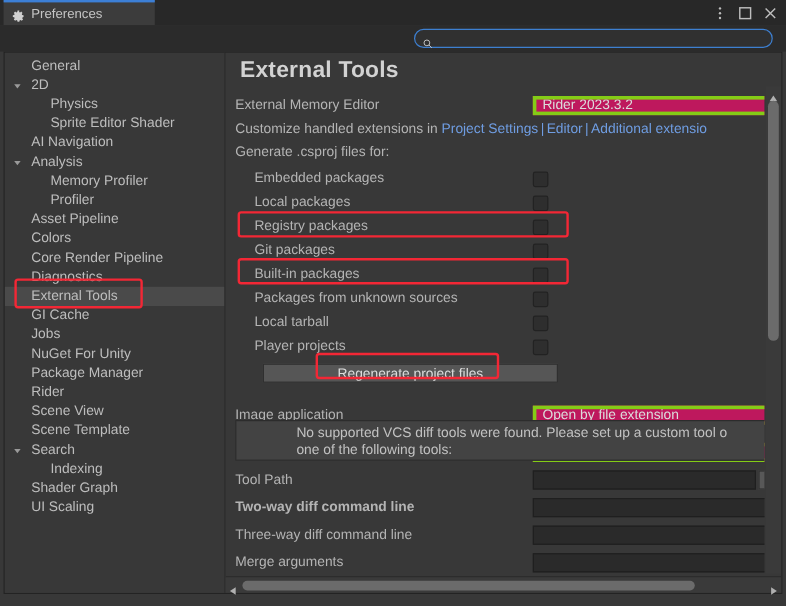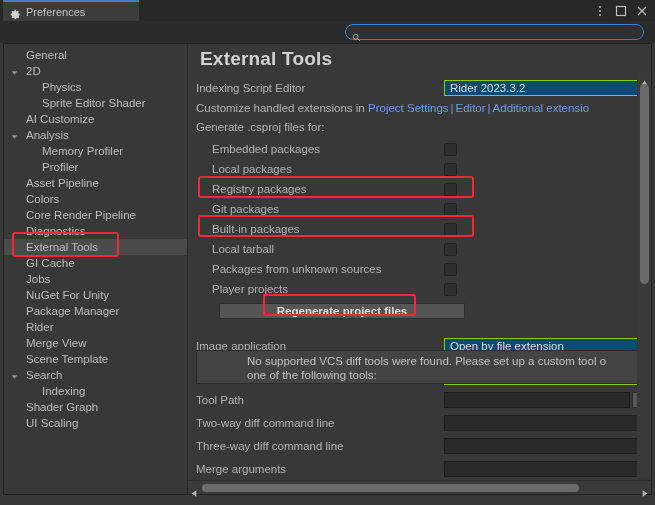--- a/index.html
+++ b/index.html
@@ -23,21 +23,21 @@
   
   .titlebar {
     position: absolute;
     left: 0; top: 0;
     width: 655px; height: 21px;
     background: #282828;
   }
   .tab {
     position: absolute;
     left: 3px; top: 0;
-    width: 136px; height: 21px;
+    width: 126px; height: 21px;
     background: #3c3c3c;
     border-top: 2px solid #3c7fd6;
     box-sizing: border-box;
     display: flex;
     align-items: center;
     padding-left: 7px;
   }
   .tab-label {
     font-size: 11px;
     color: #c4c4c4;
@@ -171,22 +171,22 @@
     font-size: 11.5px;
     color: #b4b4b4;
     white-space: nowrap;
   }
   .indent1 { padding-left: 24px; }
   .pad-left { padding-left: 8px; }
 
   .dropdown {
     position: absolute;
     height: 16px;
-    background: #0c4a6e;
-    border: 1px solid #84cc16;
+    background: #be185d;
+    border: 3px solid #84cc16;
     box-sizing: border-box;
     display: flex;
     align-items: center;
     padding-left: 5px;
     font-size: 11.5px;
     color: #dcdcdc;
     white-space: nowrap;
     overflow: hidden;
   }
   .textinput {
@@ -221,26 +221,25 @@
   .link { color: #6f9de2; cursor: pointer; }
   .sep { color: #6f9de2; padding: 0 2px; }
 
   .btn {
     position: absolute;
     height: 16px;
     background: #565656;
     border: 1px solid #2f2f2f;
     box-sizing: border-box;
     display: flex;
-    align-items: center;
+    align-items: flex-end;
     justify-content: center;
     font-size: 11.5px;
     color: #dcdcdc;
     white-space: nowrap;
-    font-weight: bold;
   }
   .helpbox {
     position: absolute;
     background: #434343;
     border: 1px solid #2c2c2c;
     box-sizing: border-box;
     overflow: hidden;
     padding: 3px 6px 0 50px;
     font-size: 11.5px;
     color: #c2c2c2;
@@ -359,21 +358,21 @@
         <span class="side-label">2D</span>
       </div>
 
       <div class="side-item lvl1">
         <span class="side-label">Physics</span>
       </div>
       <div class="side-item lvl1">
         <span class="side-label">Sprite Editor Shader</span>
       </div>
       <div class="side-item lvl0">
-        <span class="side-label">AI Customize</span>
+        <span class="side-label">AI Navigation</span>
       </div>
 
       <div class="side-item lvl0">
         <span class="arrow">
           <svg viewBox="0 0 10 10" width="9" height="9">
               <path d="M2 3.5 L8 3.5 L5 7.5 Z" fill="#9a9a9a"></path>
             </svg>
         </span>
         <span class="side-label">Analysis</span>
       </div>
@@ -408,21 +407,21 @@
       <div class="side-item lvl0">
         <span class="side-label">NuGet For Unity</span>
       </div>
       <div class="side-item lvl0">
         <span class="side-label">Package Manager</span>
       </div>
       <div class="side-item lvl0">
         <span class="side-label">Rider</span>
       </div>
       <div class="side-item lvl0">
-        <span class="side-label">Merge View</span>
+        <span class="side-label">Scene View</span>
       </div>
       <div class="side-item lvl0">
         <span class="side-label">Scene Template</span>
       </div>
 
       <div class="side-item lvl0">
         <span class="arrow">
           <svg viewBox="0 0 10 10" width="9" height="9">
               <path d="M2 3.5 L8 3.5 L5 7.5 Z" fill="#9a9a9a"></path>
             </svg>
@@ -441,21 +440,21 @@
       </div>
     </div>
 
     <div class="main">
 
       <div class="panel-title">External Tools</div>
 
       <div class="panel-body">
 
         <div class="row" style="margin-top:3px;">
-          <span class="row-label pad-left">Indexing Script Editor</span>
+          <span class="row-label pad-left">External Memory Editor</span>
           <div class="dropdown" style="left:256px; top:1px; width:205px;">
             <span>Rider 2023.3.2</span>
           </div>
         </div>
 
         <div class="row" style="margin-top:2px;">
           <span class="linkrow pad-left">
             <span>Customize handled extensions in</span>
             <span class="link">Project Settings</span><span class="sep">|</span><span class="link">Editor</span><span class="sep">|</span><span class="link">Additional extensio</span>
           </span>
@@ -479,25 +478,25 @@
         </div>
         <div class="row" style="margin-top:2px;">
           <span class="row-label indent1">Git packages</span>
           <span class="checkbox"></span>
         </div>
         <div class="row" style="margin-top:2px;">
           <span class="row-label indent1">Built-in packages</span>
           <span class="checkbox"></span>
         </div>
         <div class="row" style="margin-top:2px;">
+          <span class="row-label indent1">Packages from unknown sources</span>
+          <span class="checkbox"></span>
+        </div>
+        <div class="row" style="margin-top:2px;">
           <span class="row-label indent1">Local tarball</span>
-          <span class="checkbox"></span>
-        </div>
-        <div class="row" style="margin-top:2px;">
-          <span class="row-label indent1">Packages from unknown sources</span>
           <span class="checkbox"></span>
         </div>
         <div class="row" style="margin-top:2px;">
           <span class="row-label indent1">Player projects</span>
           <span class="checkbox"></span>
         </div>
 
         <div class="row" style="margin-top:5px;">
           <div class="btn" style="left:31px; top:0px; width:246px;">
             <span>Regenerate project files</span>
@@ -517,21 +516,21 @@
             <span>Custom Tool</span>
           </div>
         </div>
 
         <div class="row" style="margin-top:5px;">
           <span class="row-label pad-left">Tool Path</span>
           <div class="textinput" style="left:256px; top:1px; width:186px;"></div>
           <div class="browse-btn" style="left:444px; top:1px;"></div>
         </div>
 
-        <div class="row" style="margin-top:5px;">
+        <div class="row" style="margin-top:5px;font-weight:bold;">
           <span class="row-label pad-left">Two-way diff command line</span>
           <div class="textinput" style="left:256px; top:1px; width:205px;"></div>
         </div>
 
         <div class="row" style="margin-top:5px;">
           <span class="row-label pad-left">Three-way diff command line</span>
           <div class="textinput" style="left:256px; top:1px; width:205px;"></div>
         </div>
 
         <div class="row" style="margin-top:5px;text-align:right;">

